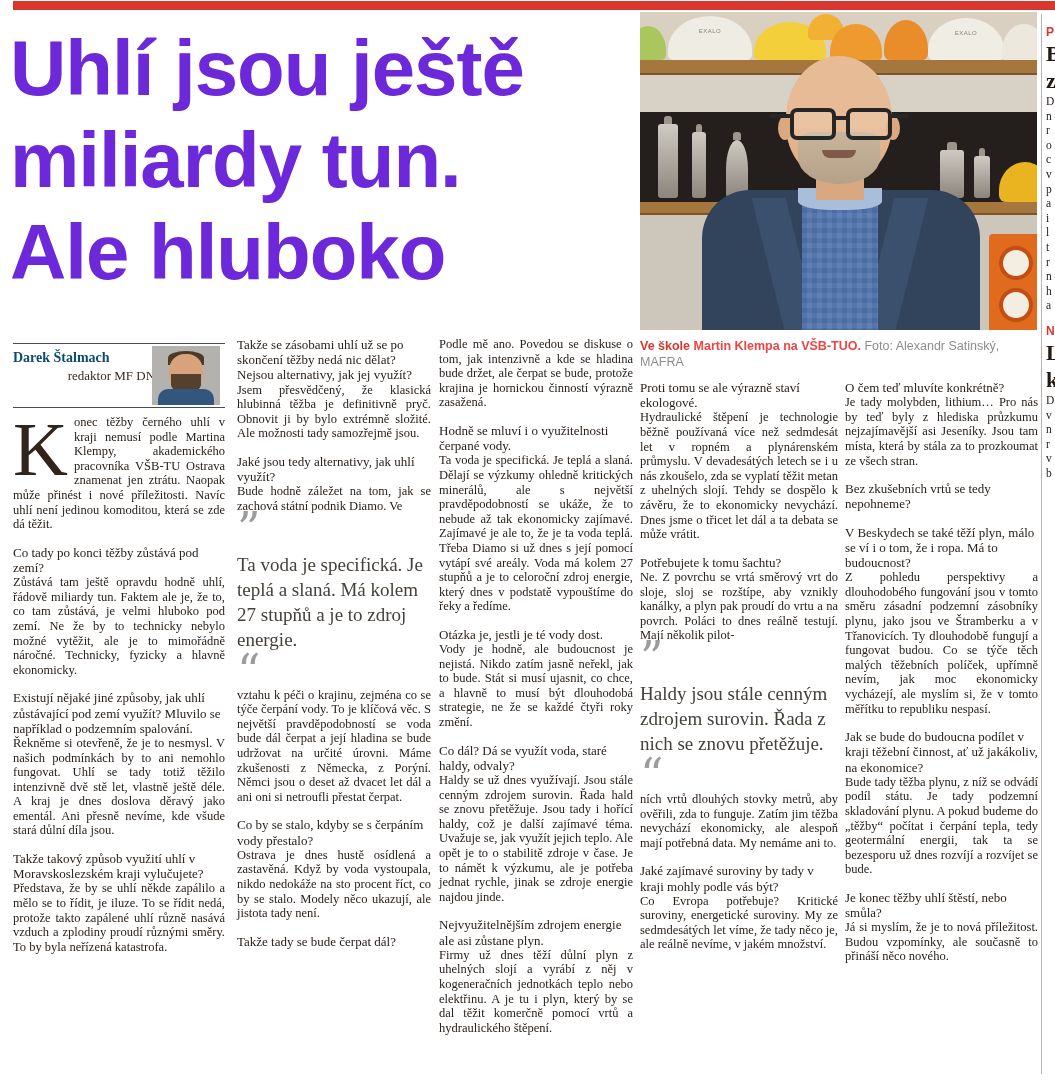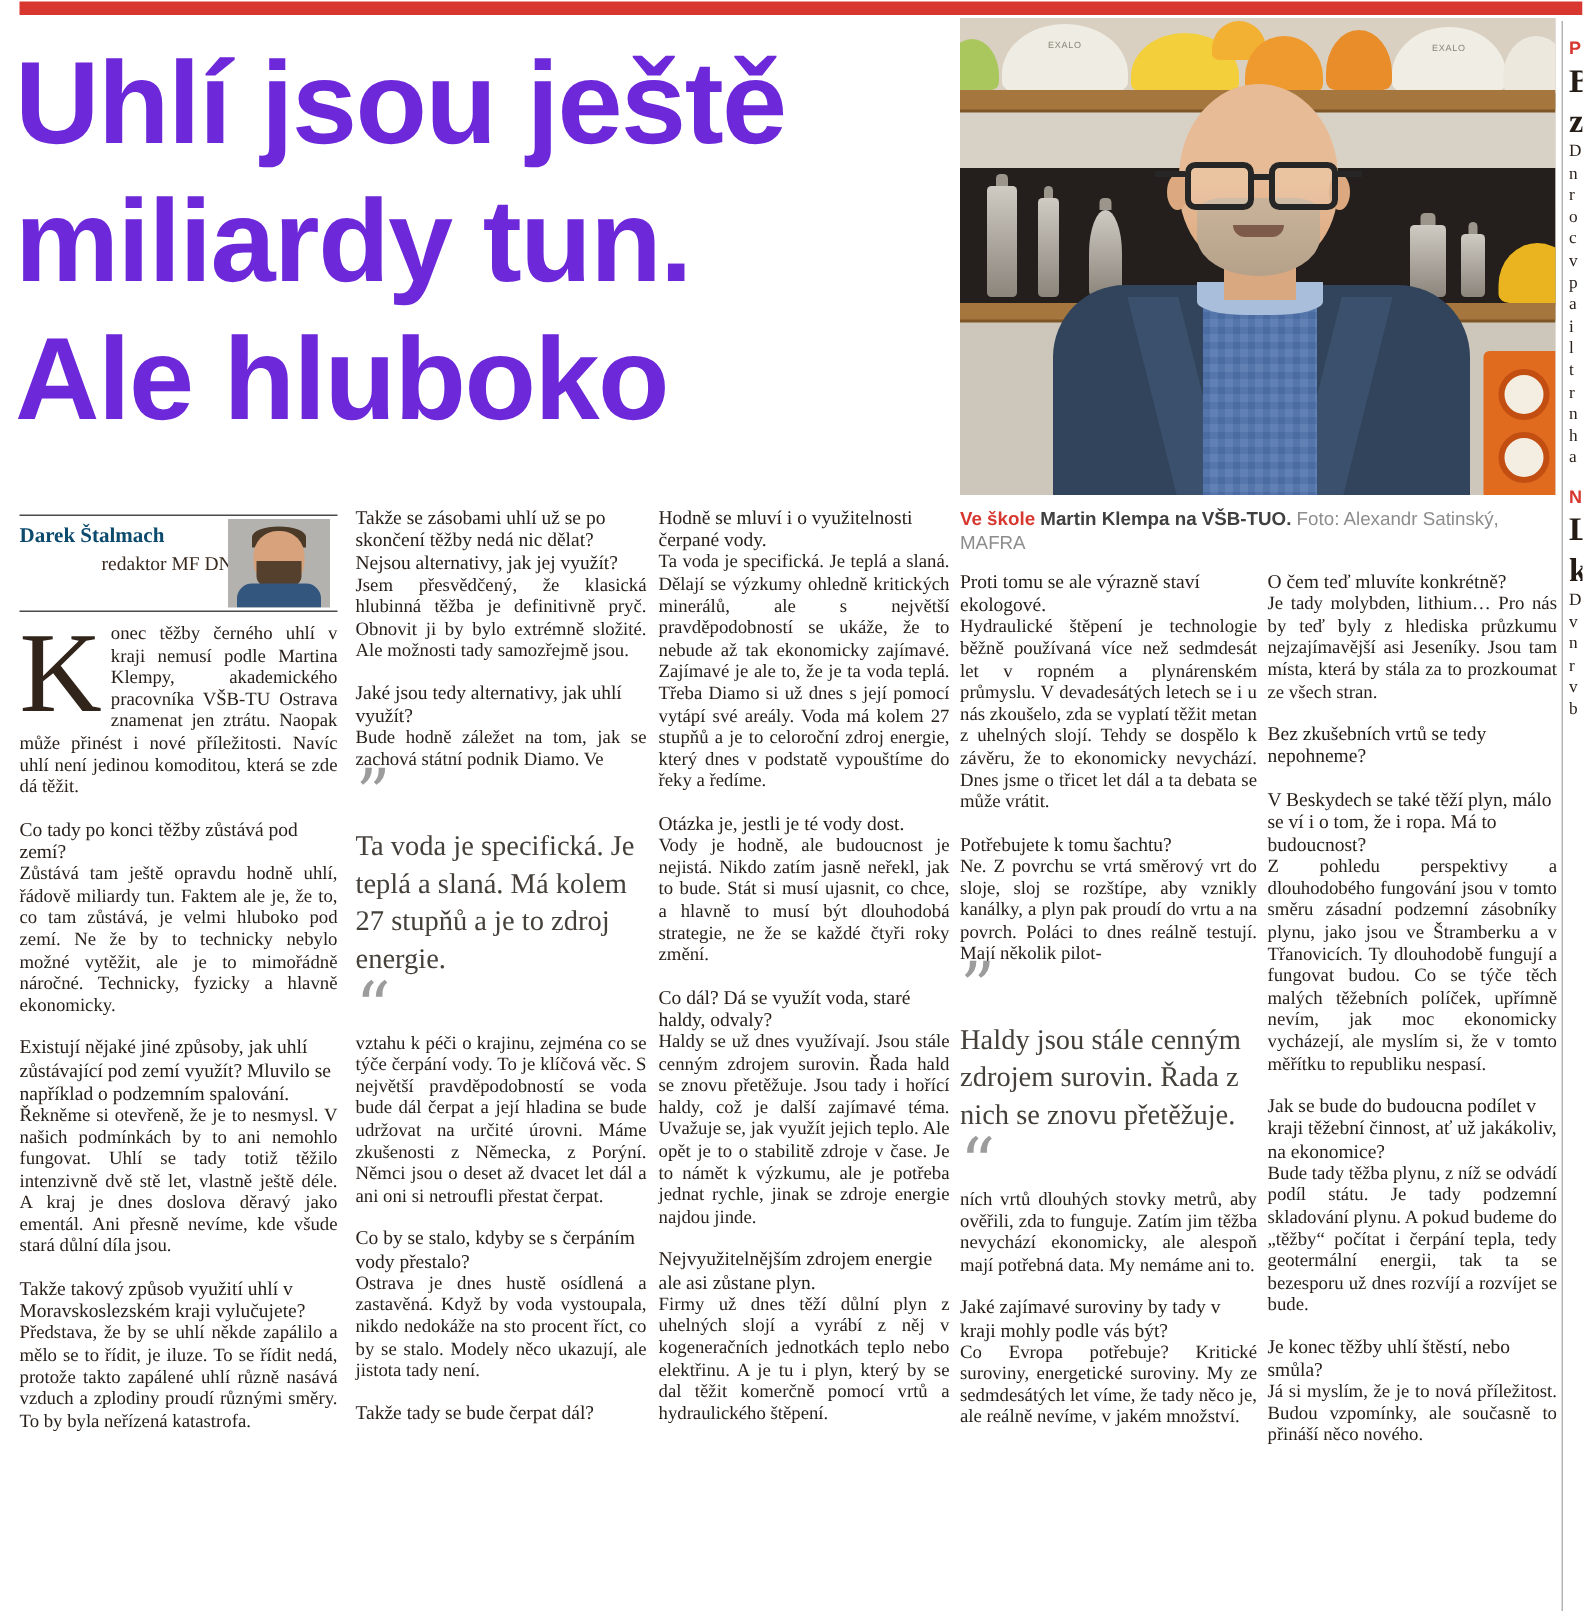--- a/index.html
+++ b/index.html
@@ -64,21 +64,21 @@
   .man-ear{position:absolute;top:104px;width:14px;height:24px;border-radius:50%;background:#dba87f;}
   .man-beard{position:absolute;left:158px;top:120px;width:82px;height:52px;border-radius:20% 20% 50% 50%;background:linear-gradient(#c9b49b,#b5a089);}
   .man-mouth{position:absolute;left:182px;top:138px;width:34px;height:8px;border-radius:0 0 18px 18px;background:#7d5a4a;}
   .glasses{position:absolute;top:96px;width:38px;height:24px;border:4px solid #262626;border-radius:7px;background:rgba(255,255,255,.12);}
   .gl-bridge{position:absolute;left:192px;top:104px;width:14px;height:4px;background:#262626;}
   .gl-armL{position:absolute;left:130px;top:102px;width:20px;height:4px;background:#262626;}
   .gl-armR{position:absolute;left:248px;top:102px;width:20px;height:4px;background:#262626;}
   
   .caption{position:absolute;left:640px;top:338px;width:400px;font-family:"Liberation Sans",sans-serif;font-size:12.5px;line-height:16px;}
   .kicker{color:var(--accent);font-weight:bold;}
-  .capmain{color:#404040;font-weight:bold;}
+  .capmain{color:#ef4444;font-weight:bold;}
   .credit{color:var(--credit);}
   
   .sliver{position:absolute;left:1041px;top:14px;width:14px;height:1060px;border-left:1px solid #b5b5b5;padding-left:4px;overflow:hidden;}
   .fr-k{color:var(--accent);font-weight:bold;font-family:"Liberation Sans",sans-serif;font-size:12px;line-height:16px;margin-top:10px;}
   .fr-h{font-weight:bold;font-size:22px;line-height:27px;color:#241b14;}
   .fr-b{font-size:11.5px;line-height:14.6px;color:var(--ink);}
 </style>
 </head>
 <body>
 
@@ -118,20 +118,21 @@
       <div class="qtext">Ta voda je specifická. Je teplá a slaná. Má kolem 27 stupňů a je to zdroj energie.</div>
       <span class="qmark">“</span>
     </div>
     <div class="blk a">vztahu k péči o krajinu, zejména co se týče čerpání vody. To je klíčová věc. S největší pravděpodobností se voda bude dál čerpat a její hladina se bude udržovat na určité úrovni. Máme zkušenosti z Německa, z Porýní. Němci jsou o deset až dvacet let dál a ani oni si netroufli přestat čerpat.</div>
     <div class="blk q">Co by se stalo, kdyby se s čerpáním vody přestalo?</div>
     <div class="blk a">Ostrava je dnes hustě osídlená a zastavěná. Když by voda vystoupala, nikdo nedokáže na sto procent říct, co by se stalo. Modely něco ukazují, ale jistota tady není.</div>
     <div class="blk q">Takže tady se bude čerpat dál?</div>
   </div>
 
 <div class="col" style="left:439px;top:337px;width:194px">
+    <div class="blk a">Podle mě ano. Povedou se diskuse o tom, jak intenzivně a kde se hladina bude držet, ale čerpat se bude, protože krajina je hornickou činností výrazně zasažená.</div>
     <div class="blk q">Hodně se mluví i o využitelnosti čerpané vody.</div>
     <div class="blk a">Ta voda je specifická. Je teplá a slaná. Dělají se výzkumy ohledně kritických minerálů, ale s největší pravděpodobností se ukáže, že to nebude až tak ekonomicky zajímavé. Zajímavé je ale to, že je ta voda teplá. Třeba Diamo si už dnes s její pomocí vytápí své areály. Voda má kolem 27 stupňů a je to celoroční zdroj energie, který dnes v podstatě vypouštíme do řeky a ředíme.</div>
     <div class="blk q">Otázka je, jestli je té vody dost.</div>
     <div class="blk a">Vody je hodně, ale budoucnost je nejistá. Nikdo zatím jasně neřekl, jak to bude. Stát si musí ujasnit, co chce, a hlavně to musí být dlouhodobá strategie, ne že se každé čtyři roky změní.</div>
     <div class="blk q">Co dál? Dá se využít voda, staré haldy, odvaly?</div>
     <div class="blk a">Haldy se už dnes využívají. Jsou stále cenným zdrojem surovin. Řada hald se znovu přetěžuje. Jsou tady i hořící haldy, což je další zajímavé téma. Uvažuje se, jak využít jejich teplo. Ale opět je to o stabilitě zdroje v čase. Je to námět k výzkumu, ale je potřeba jednat rychle, jinak se zdroje energie najdou jinde.</div>
     <div class="blk q">Nejvyužitelnějším zdrojem energie ale asi zůstane plyn.</div>
     <div class="blk a">Firmy už dnes těží důlní plyn z uhelných slojí a vyrábí z něj v kogeneračních jednotkách teplo nebo elektřinu. A je tu i plyn, který by se dal těžit komerčně pomocí vrtů a hydraulického štěpení.</div>
   </div>
 

